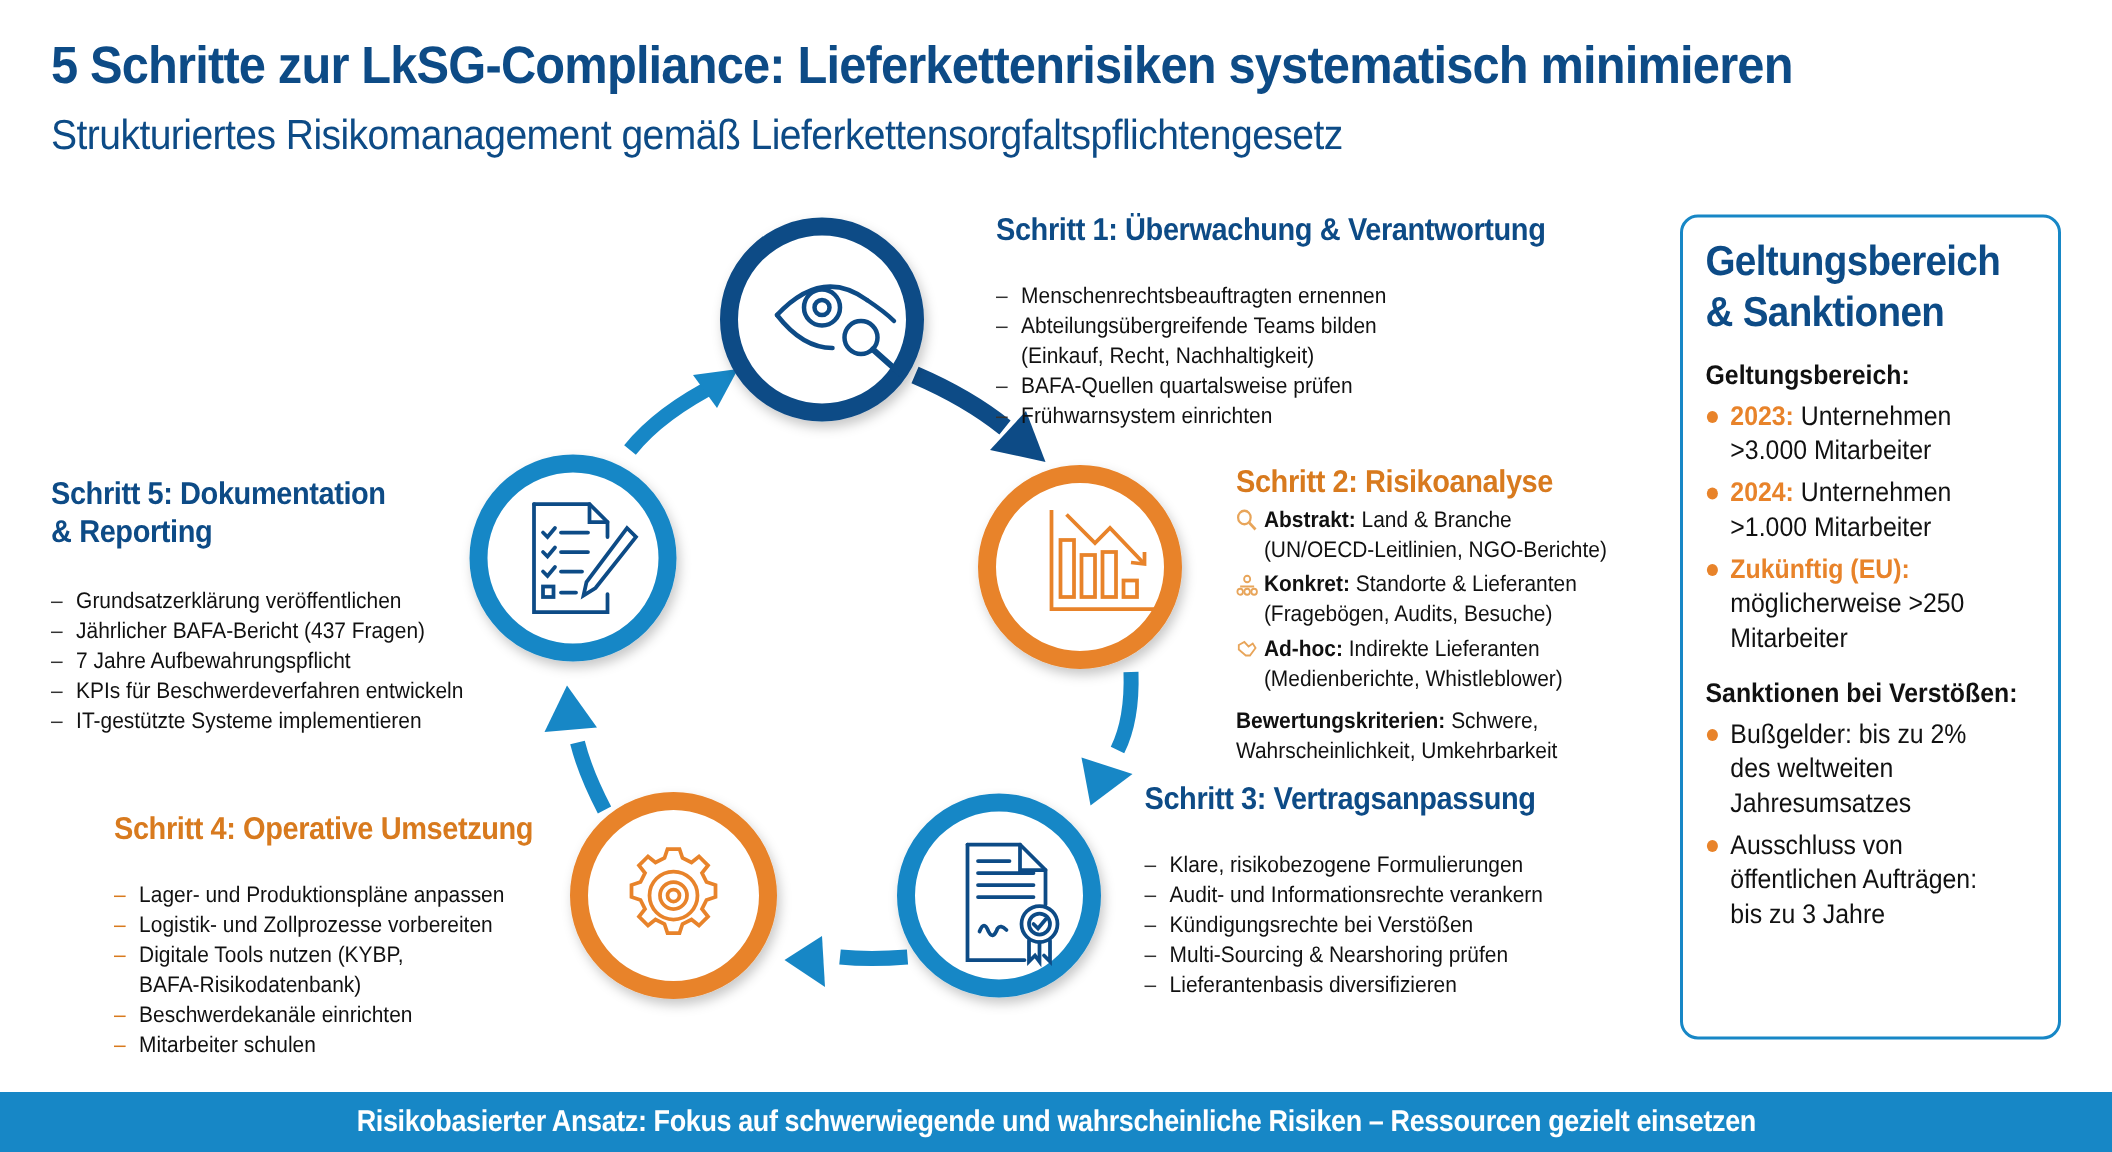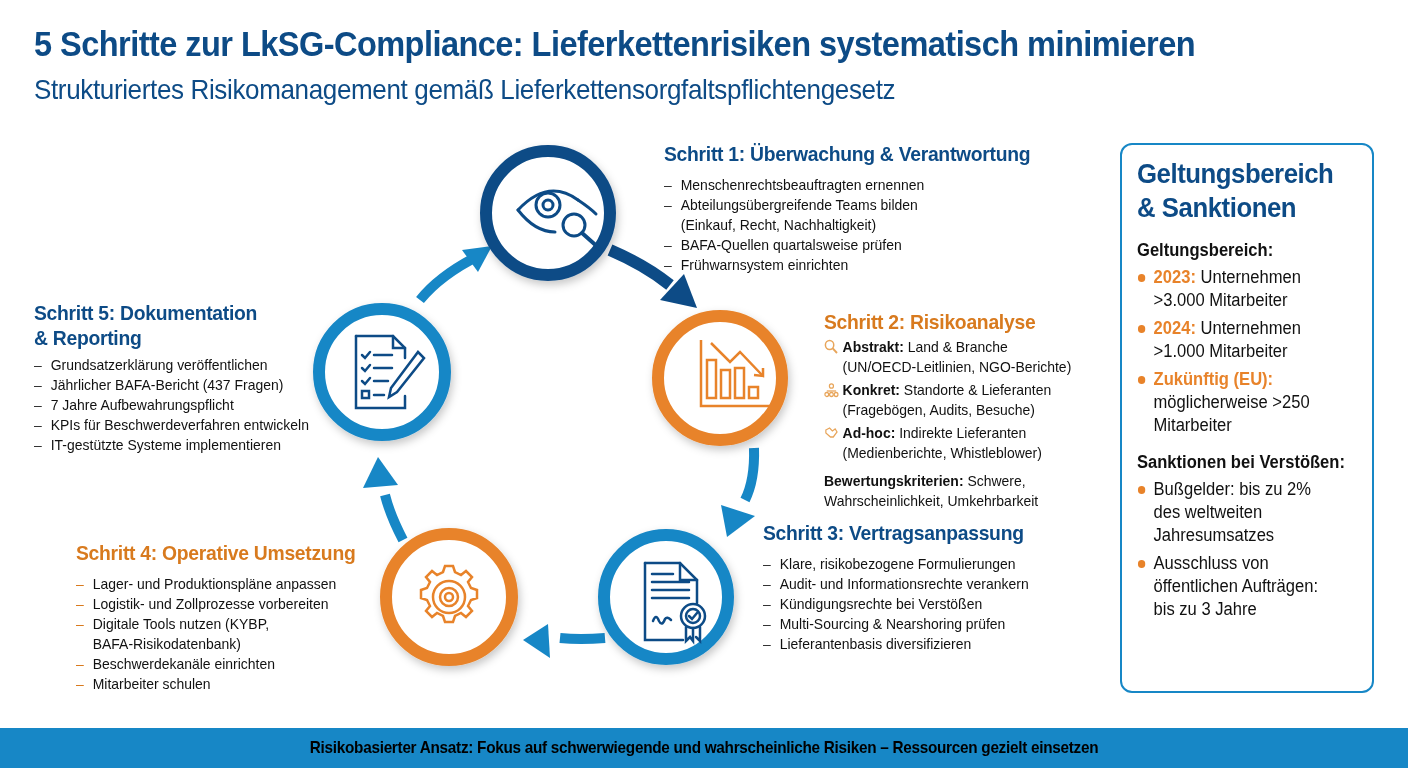--- a/index.html
+++ b/index.html
@@ -5,37 +5,37 @@
   * { box-sizing: border-box; margin: 0; padding: 0; }
   html, body { width: 1408px; height: 768px; background: #ffffff; overflow: hidden; }
   body { position: relative; font-family: "Liberation Sans", "DejaVu Sans", sans-serif; color: #111; }
   .title { position: absolute; left: 34px; top: 24px; font-size: 35px; font-weight: bold; color: #0d4b86; letter-spacing: -0.6px; white-space: nowrap; transform: scaleX(0.93); transform-origin: left; }
   .subtitle { position: absolute; left: 34px; top: 74px; font-size: 28px; color: #0d4b86; letter-spacing: -0.4px; white-space: nowrap; transform: scaleX(0.93); transform-origin: left; }
   svg.cycle { position: absolute; left: 0; top: 0; }
   .step { position: absolute; }
   .step h3 { font-size: 21px; font-weight: bold; line-height: 25px; letter-spacing: -0.3px; transform: scaleX(0.92); transform-origin: left; white-space: nowrap; }
   .step.blue h3 { color: #0d4b86; }
   .step.orange h3 { color: #d87a1e; }
-  .step ul { list-style: none; margin-top: 9px; }
+  .step ul { list-style: none; margin-top: 22px; }
   .step li { font-size: 15px; line-height: 20px; padding-left: 18px; position: relative; white-space: nowrap; transform: scaleX(0.93); transform-origin: left; }
   .step li::before { content: "–"; position: absolute; left: 0; top: 0; color: #333; }
   .step.orange li::before { color: #d87a1e; }
   .step li .cont { display: block; }
   .risk-item { position: relative; padding-left: 20px; font-size: 15px; line-height: 20px; margin-top: 3px; white-space: nowrap; transform: scaleX(0.93); transform-origin: left; }
   .risk-item .ri-icon { position: absolute; left: 0; top: 2px; width: 16px; height: 16px; }
   .risk-item b, .criteria b { font-weight: bold; }
   .criteria { font-size: 15px; line-height: 20px; margin-top: 8px; white-space: nowrap; transform: scaleX(0.93); transform-origin: left; }
   .side { position: absolute; left: 1120px; top: 143px; width: 254px; height: 550px; border: 2.5px solid #1787c6; border-radius: 12px; padding: 12px 15px; }
   .side h2 { font-size: 28px; line-height: 34px; font-weight: bold; color: #0d4b86; letter-spacing: -0.5px; transform: scaleX(0.92); transform-origin: left; white-space: nowrap; }
   .side h4 { font-size: 18px; font-weight: bold; margin-top: 14px; line-height: 22px; transform: scaleX(0.92); transform-origin: left; white-space: nowrap; }
   .side .bul { position: relative; padding-left: 18px; font-size: 18px; line-height: 23px; margin-top: 5px; transform: scaleX(0.92); transform-origin: left; white-space: nowrap; }
   .side .bul::before { content: ""; position: absolute; left: 1px; top: 8px; width: 8px; height: 8px; border-radius: 50%; background: #e8832a; }
   .side .yr { color: #e8832a; font-weight: bold; }
   .side .line { display: block; }
-  .footer { position: absolute; left: 0; top: 728px; width: 1408px; height: 40px; background: #1787c6; color: #000000; font-size: 17px; font-weight: bold; text-align: center; line-height: 40px; letter-spacing: -0.3px; }
+  .footer { position: absolute; left: 0; top: 728px; width: 1408px; height: 40px; background: #1787c6; color: #ffffff; font-size: 20px; font-weight: bold; text-align: center; line-height: 40px; letter-spacing: -0.3px; }
   .footer span { display: inline-block; transform: scaleX(0.9); }
 </style>
 </head>
 <body>
 
 <div class="title">5 Schritte zur LkSG-Compliance: Lieferkettenrisiken systematisch minimieren</div>
 <div class="subtitle">Strukturiertes Risikomanagement gemäß Lieferkettensorgfaltspflichtengesetz</div>
 
 <svg class="cycle" width="1408" height="768" viewBox="0 0 1408 768">
   <defs>
@@ -194,23 +194,23 @@
   <h3>Schritt 4: Operative Umsetzung</h3>
   <ul>
     <li><span>Lager- und Produktionspläne anpassen</span></li>
     <li><span>Logistik- und Zollprozesse vorbereiten</span></li>
     <li><span>Digitale Tools nutzen (KYBP,</span><span class="cont">BAFA-Risikodatenbank)</span></li>
     <li><span>Beschwerdekanäle einrichten</span></li>
     <li><span>Mitarbeiter schulen</span></li>
   </ul>
 </div>
 
-<div class="step blue" style="left:34px; top:300px;">
+<div class="step blue" style="left:34px; top:317px;">
   <h3><span>Schritt 5: Dokumentation</span><br><span>&amp; Reporting</span></h3>
-  <ul style="margin-top:5px;">
+  <ul style="margin-top:24px;">
     <li><span>Grundsatzerklärung veröffentlichen</span></li>
     <li><span>Jährlicher BAFA-Bericht (437 Fragen)</span></li>
     <li><span>7 Jahre Aufbewahrungspflicht</span></li>
     <li><span>KPIs für Beschwerdeverfahren entwickeln</span></li>
     <li><span>IT-gestützte Systeme implementieren</span></li>
   </ul>
 </div>
 
 <div class="side">
   <h2><span>Geltungsbereich</span><br><span>&amp; Sanktionen</span></h2>

